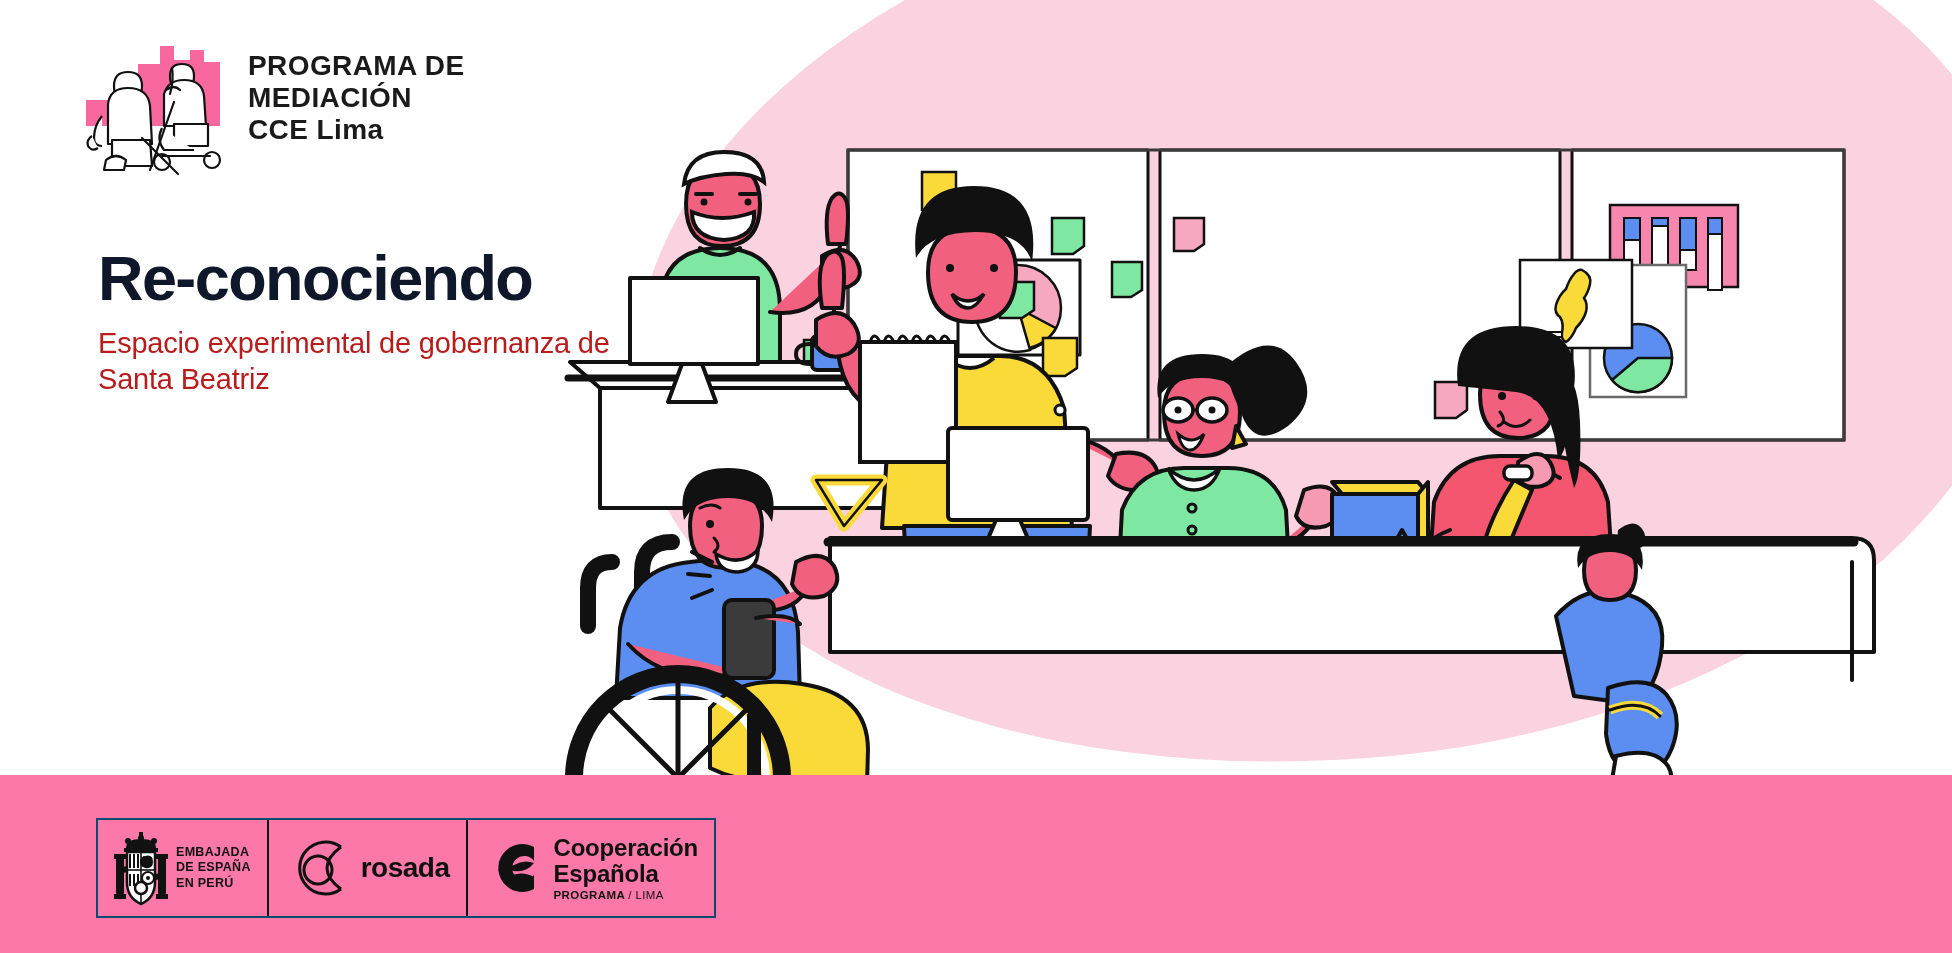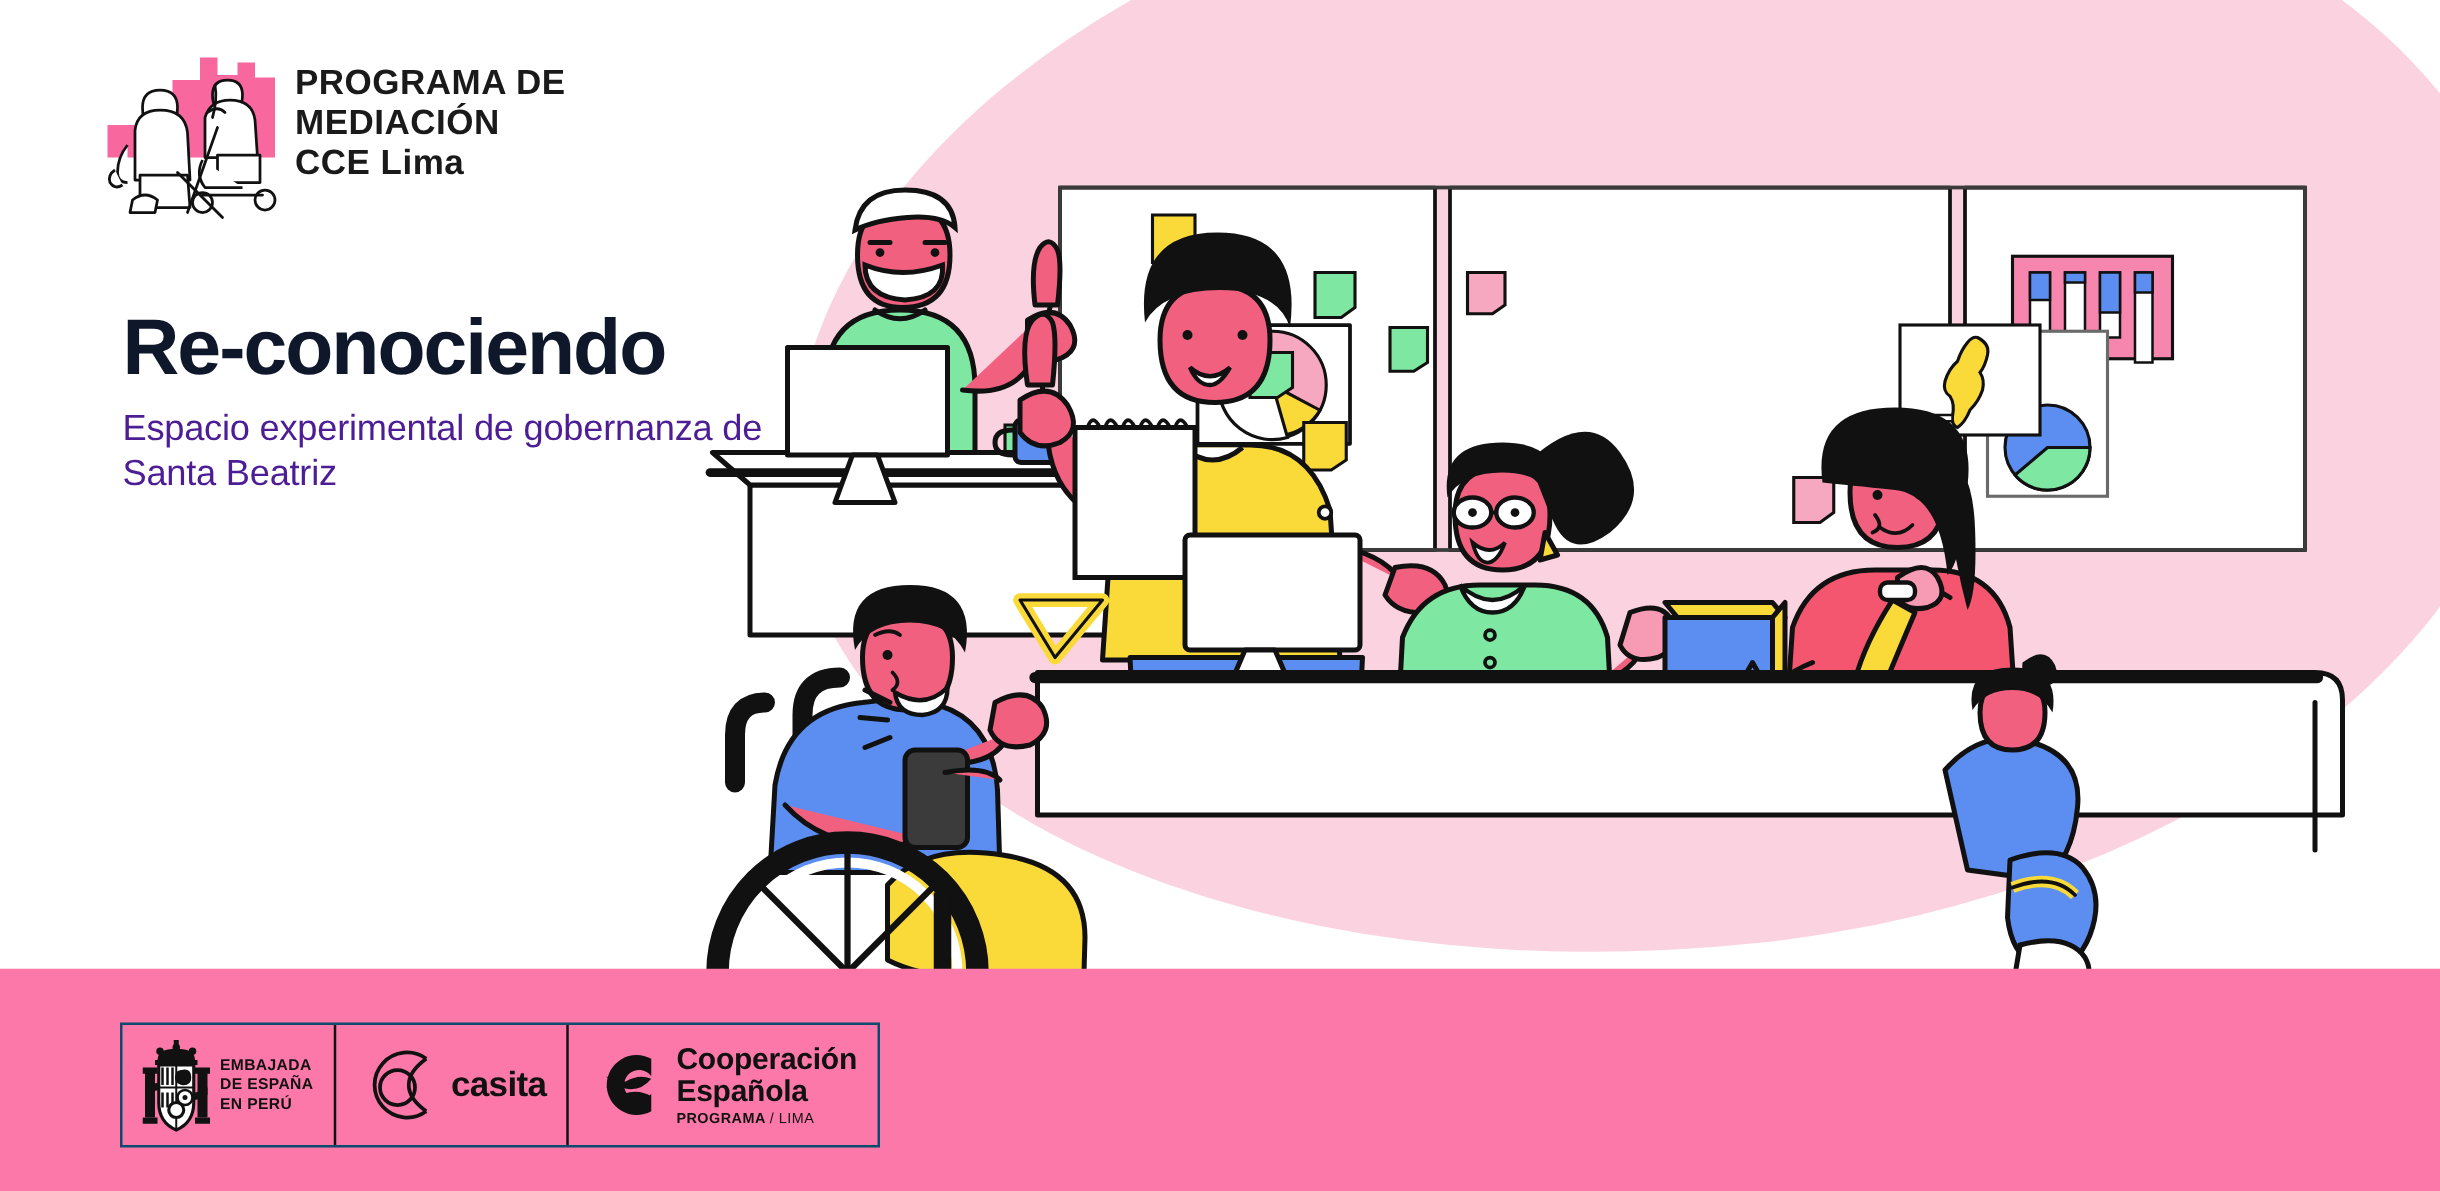--- a/index.html
+++ b/index.html
@@ -12,30 +12,30 @@
 
   
   .blob{position:absolute;left:630px;top:-120px;width:1400px;height:880px;
         background:#fbd3e0;border-radius:50% 46% 48% 52% / 52% 50% 50% 48%;
         transform:rotate(-6deg);}
 
   
   .footer-band{position:absolute;left:0;top:775px;width:1952px;height:178px;background:#fb78a8;}
 
   
-  .brand{position:absolute;left:78px;top:28px;display:flex;align-items:flex-start;gap:8px;}
+  .brand{position:absolute;left:78px;top:28px;display:flex;align-items:flex-start;gap:20px;}
   .brand-mark{position:relative;width:150px;height:150px;}
   .brand-text{padding-top:22px;}
   .brand-text div{font-weight:bold;font-size:28px;line-height:1.14;letter-spacing:.4px;color:#1a1a1a;}
 
   
   .headline{position:absolute;left:98px;top:245px;width:560px;}
   .headline h1{margin:0;font-size:63px;line-height:1.06;font-weight:bold;letter-spacing:-1.6px;color:#0f172a;}
   .headline h1 .l2{display:block;}
-  .headline p{margin:14px 0 0 0;font-size:29px;line-height:1.24;font-weight:400;color:#4c1d95;letter-spacing:-.2px;}
+  .headline p{margin:14px 0 0 0;font-size:29px;line-height:1.24;font-weight:400;color:#b91c1c;letter-spacing:-.2px;}
 
   
   .logo-strip{position:absolute;left:96px;top:818px;height:96px;display:flex;align-items:stretch;
               border:2px solid #0c4a6e;}
   .logo-cell{display:flex;align-items:center;justify-content:center;padding:0 16px;}
   .logo-cell + .logo-cell{border-left:2px solid #111;}
   .emb-txt{font-size:12.5px;line-height:1.22;font-weight:bold;letter-spacing:.3px;color:#111;margin-left:8px;}
   .aecid-txt{font-size:28px;font-weight:bold;letter-spacing:-.5px;color:#111;margin-left:10px;}
   .coop-txt{margin-left:10px;color:#111;}
   .coop-txt .c1{font-size:24px;font-weight:bold;line-height:1.08;letter-spacing:-.2px;}
@@ -418,21 +418,21 @@
         <div>EN PERÚ</div>
       </div>
     </div>
 
     <div class="logo-cell">
       <svg width="66" height="70" viewBox="0 0 66 70">
         <path d="M56 14 A26 26 0 1 0 56 56" fill="none" stroke="#111" stroke-width="3"></path>
         <path d="M56 14 q-14 10 -14 21 q0 11 14 21" fill="none" stroke="#111" stroke-width="3"></path>
         <circle cx="33" cy="37" r="14" fill="none" stroke="#111" stroke-width="3"></circle>
       </svg>
-      <div class="aecid-txt">casita</div>
+      <div class="aecid-txt">rosada</div>
     </div>
 
     <div class="logo-cell">
       <svg width="60" height="66" viewBox="0 0 60 66">
         <path d="M50 12 A24 24 0 1 0 50 54 L50 40 A12 12 0 1 1 50 26 Z" fill="#111"></path>
         <path d="M30 30 q10 -6 20 -2 q-8 10 -20 8 q-12 -2 -16 -10 q8 6 16 4z" fill="#111"></path>
         <path d="M28 40 q12 -4 22 2 q-10 8 -22 4 q-12 -4 -14 -12 q6 8 14 6z" fill="#111"></path>
       </svg>
       <div class="coop-txt">
         <div class="c1">Cooperación</div>

